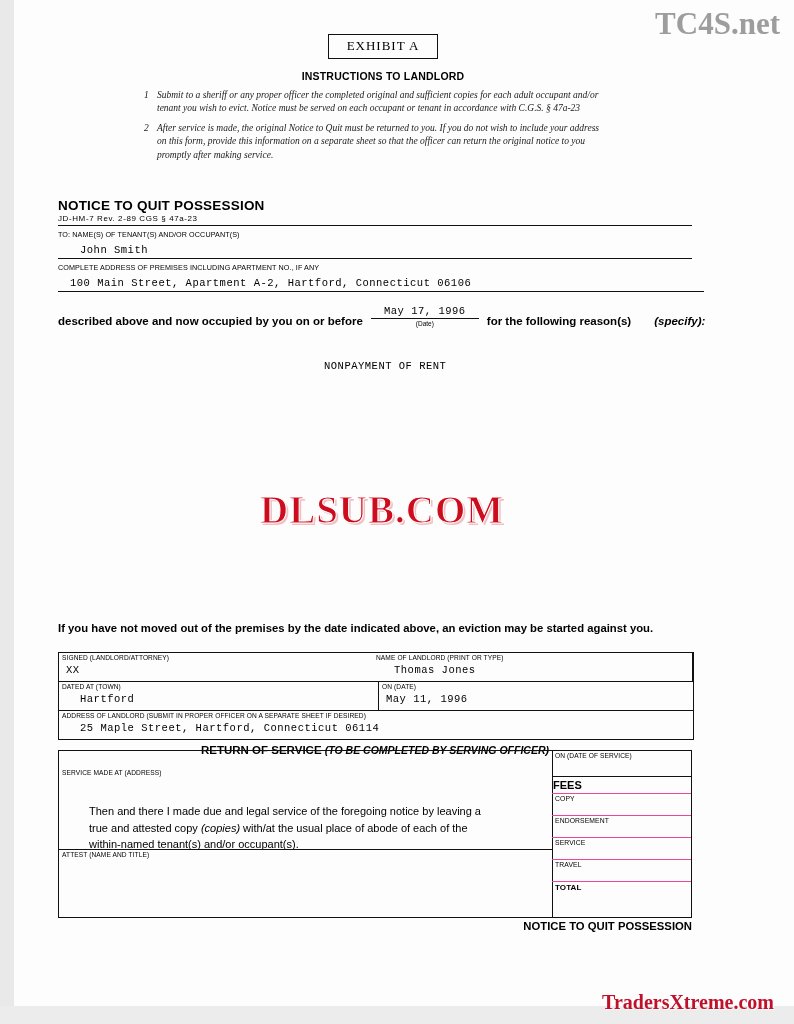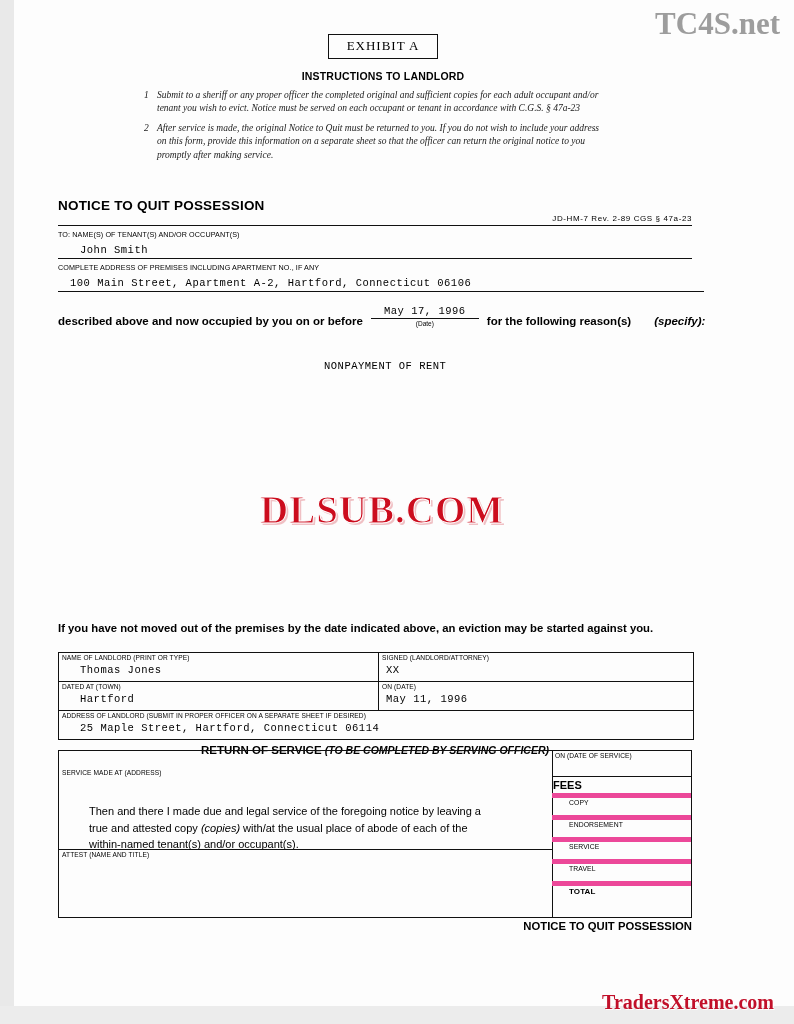--- a/index.html
+++ b/index.html
@@ -111,21 +111,20 @@
     font-weight: bold;
     letter-spacing: 0.2px;
   }
   .form-code {
     font-size: 8px;
     letter-spacing: 0.6px;
     margin-top: 1px;
     border-bottom: 1px solid #111;
     padding-bottom: 2px;
     width: 634px;
-    text-align: right;
   }
 
   .tiny-label {
     font-size: 7.2px;
     letter-spacing: 0.1px;
     margin-top: 4px;
     text-transform: uppercase;
   }
   .fill-line {
     font-family: "Liberation Mono", monospace;
@@ -273,22 +272,22 @@
     line-height: 1.5;
   }
   .ros-body .ital { font-style: italic; }
   .fees-title {
     text-align: left;
     font-size: 11px;
     font-weight: bold;
     padding: 2px 0 2px 1px;
   }
   .fee-row {
-    border-top: 5px solid #ec4899;
-    padding: 1px 17px;
+    border-top: 1px solid #ec4899;
+    padding: 1px 3px;
     height: 22px;
     box-sizing: border-box;
     font-size: 6.8px;
     letter-spacing: 0.1px;
   }
   .fee-row.total { font-size: 8px; font-weight: bold; }
   .ros-on-date {
     border-bottom: 1px solid #111;
     padding: 1px 3px;
     height: 26px;
@@ -355,27 +354,27 @@
     <span class="specify" style="margin-left:23px">(specify):</span>
   </div>
 
   <div class="reason">NONPAYMENT OF RENT</div>
 </div>
 
 <div class="warning">If you have not moved out of the premises by the date indicated above, an eviction may be started against you.</div>
 
 <div class="landlord-block">
   <div class="lb-row">
+    <div class="lb-cell right">
+      <div class="cap">SIGNED (Landlord/Attorney)</div>
+      <div class="val noindent">XX</div>
+    </div>
     <div class="lb-cell left">
       <div class="cap">NAME OF LANDLORD (Print or Type)</div>
       <div class="val">Thomas Jones</div>
-    </div>
-    <div class="lb-cell right">
-      <div class="cap">SIGNED (Landlord/Attorney)</div>
-      <div class="val noindent">XX</div>
     </div>
   </div>
   <div class="lb-row">
     <div class="lb-cell left">
       <div class="cap">DATED AT (Town)</div>
       <div class="val">Hartford</div>
     </div>
     <div class="lb-cell right">
       <div class="cap">ON (Date)</div>
       <div class="val noindent">May 11, 1996</div>

